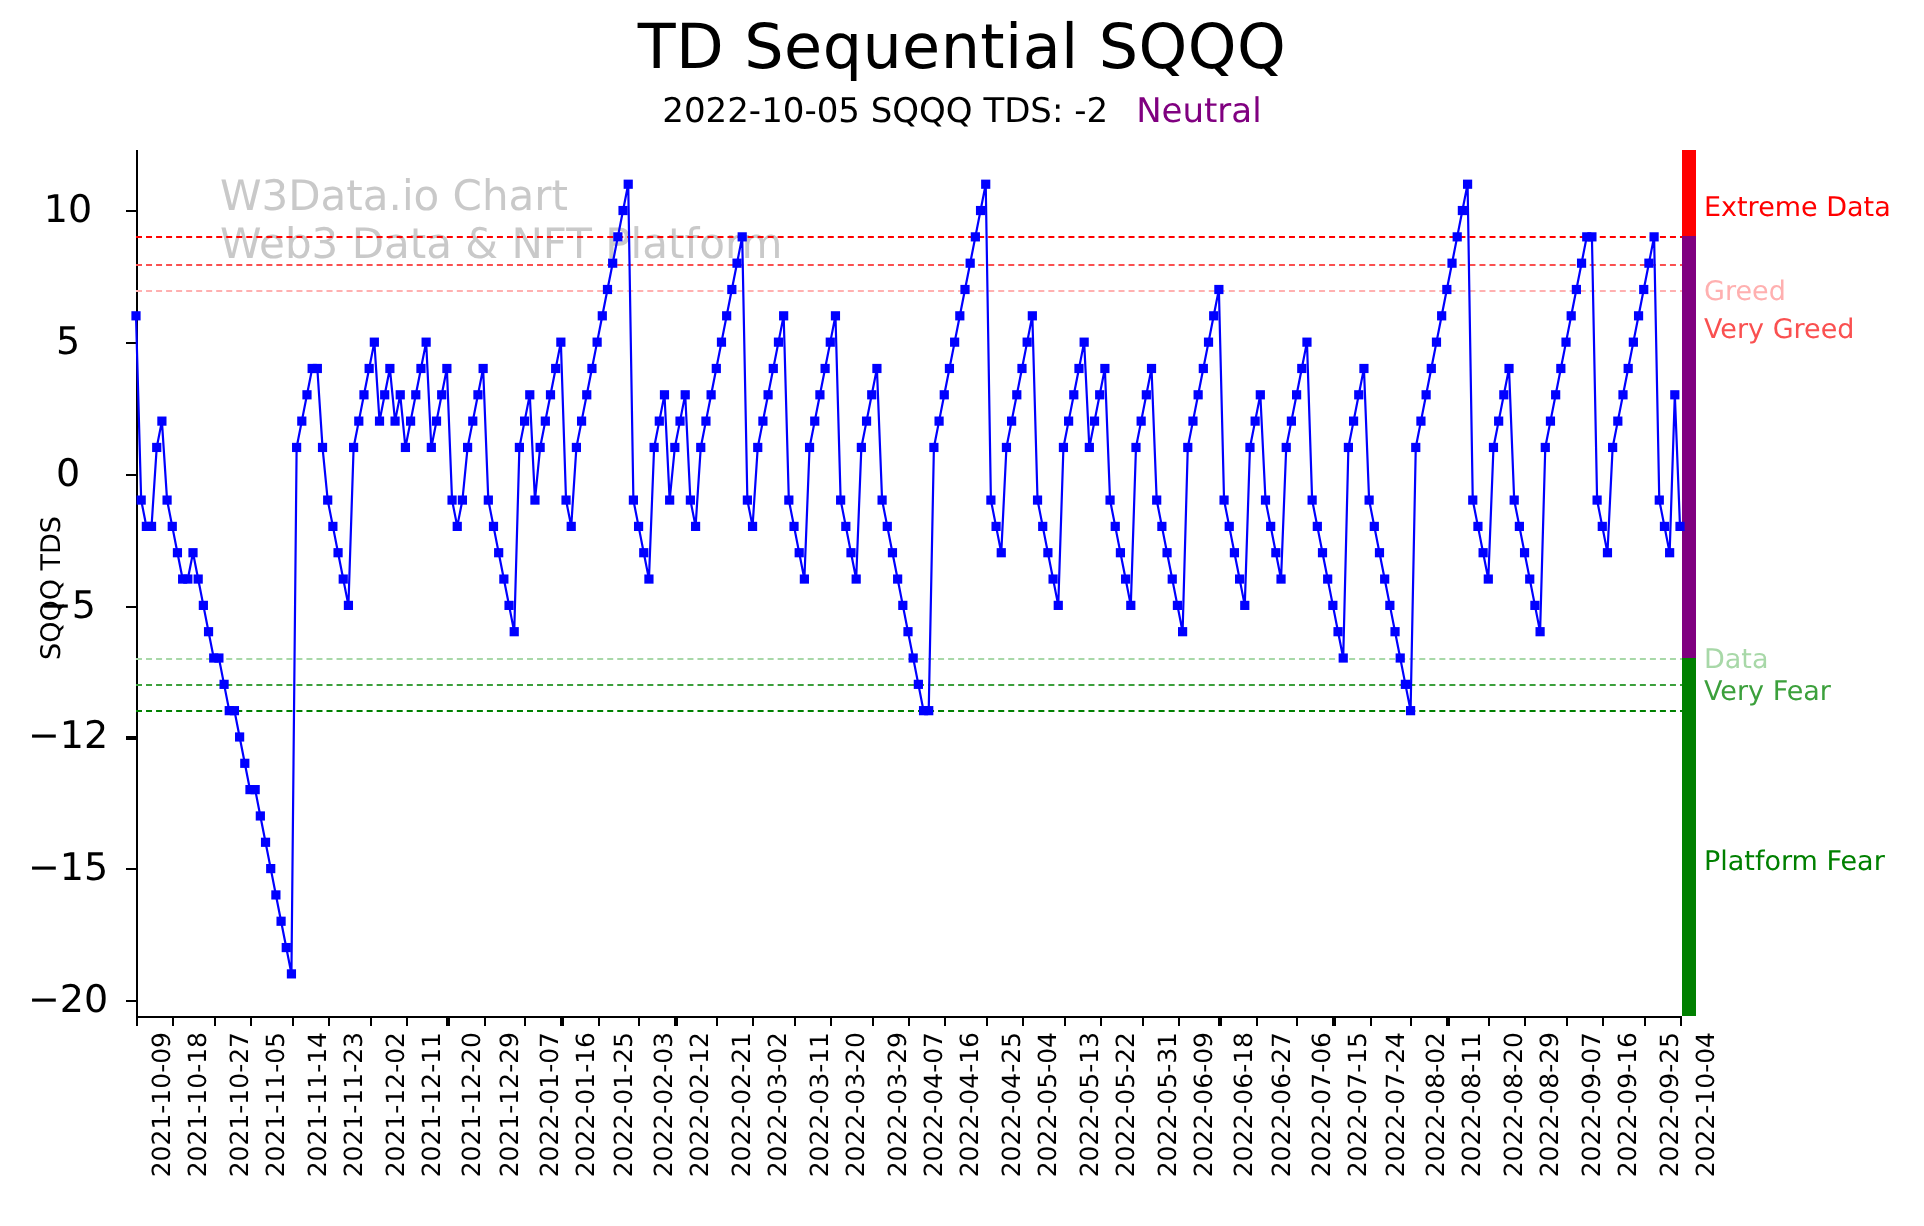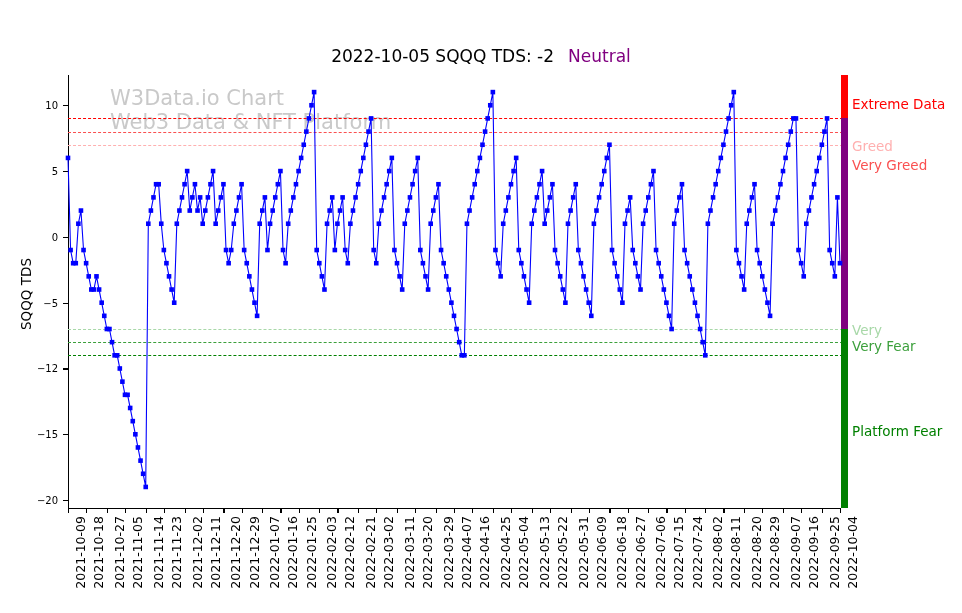--- a/index.html
+++ b/index.html
@@ -16,21 +16,21 @@
   #subtitle-main{color:#000000;}
   #subtitle-state{color:#800080;margin-left:14px;}
   .axis-line{position:absolute;background:#000;}
   #axis-left{left:68px;top:75px;width:1.2px;height:433px;}
   #axis-bottom{left:68px;top:508px;width:772px;height:1.2px;}
 
   
   .watermark{position:absolute;white-space:nowrap;pointer-events:none;}
   #watermark-1{left:110px;top:86px;font-size:21px;color:#c9c9c9;}
   #watermark-2{left:110px;top:110px;font-size:21px;color:#c9c9c9;}
-  .ytick-label{position:absolute;width:48px;text-align:right;font-size:10px;
+  .ytick-label{position:absolute;width:48px;text-align:center;font-size:19px;
                color:#000;transform:translateY(-50%);}
   .ytick-mark{position:absolute;width:5px;height:1.2px;background:#000;}
   #ylabel{position:absolute;font-size:13.5px;color:#000;
           transform:rotate(-90deg);transform-origin:left top;white-space:nowrap;}
 
   
   .xtick-mark{position:absolute;top:508px;width:1.2px;height:5px;background:#000;}
   .xtick-label{position:absolute;top:516px;font-size:12.5px;color:#000;
                white-space:nowrap;transform-origin:left top;
                transform:rotate(-90deg) translate(-100%,0);}
@@ -46,20 +46,21 @@
   .zone-label{position:absolute;font-size:13.5px;white-space:nowrap;}
 
   
   #series-svg{position:absolute;left:0;top:0;width:962px;height:613px;overflow:visible;}
 </style>
 </head>
 <body>
 
 <div id="figure">
 
+  <div id="chart-title">TD Sequential SQQQ</div>
 
   <div id="subtitle-wrap">
     <span id="subtitle-main">2022-10-05 SQQQ TDS: -2</span><span id="subtitle-state">Neutral</span>
   </div>
 
   <div class="watermark" id="watermark-1">W3Data.io Chart</div>
   <div class="watermark" id="watermark-2">Web3 Data &amp; NFT Platform</div>
 
   <div class="axis-line" id="axis-left"></div>
   <div class="axis-line" id="axis-bottom"></div>
@@ -176,21 +177,21 @@
     </div>
   <div id="colorbar-layer">
       <div class="cbar-seg" style="left: 841px; top: 75px; height: 43.4316px; background: rgb(255, 0, 0);"></div>
       <div class="cbar-seg" style="left: 841px; top: 118.432px; height: 210.578px; background: rgb(128, 0, 128);"></div>
       <div class="cbar-seg" style="left: 841px; top: 329.009px; height: 178.991px; background: rgb(0, 128, 0);"></div>
     </div>
   <div id="zonelabel-layer">
       <div class="zone-label" style="left: 852px; top: 96.4316px; color: rgb(255, 0, 0);">Extreme Data</div>
       <div class="zone-label" style="left: 852px; top: 124.593px; color: rgb(250, 80, 80); margin-top: 32px;">Very Greed</div>
       <div class="zone-label" style="left: 852px; top: 137.754px; color: rgb(255, 176, 176);">Greed</div>
-      <div class="zone-label" style="left: 852px; top: 322.009px; color: rgb(168, 216, 168);">Very</div>
+      <div class="zone-label" style="left: 852px; top: 322.009px; color: rgb(168, 216, 168);">Data</div>
       <div class="zone-label" style="left: 852px; top: 338.17px; color: rgb(60, 160, 60);">Very Fear</div>
       <div class="zone-label" style="left: 852px; top: 423.331px; color: rgb(0, 128, 0);">Platform Fear</div>
     </div>
 
   <svg id="series-svg">
     <polyline id="series-line" fill="none" stroke="#0000ff" stroke-width="1.1" points="68.00,157.91 70.59,250.04 73.18,263.20 75.77,263.20 78.36,223.72 80.95,210.56 83.54,250.04 86.13,263.20 88.72,276.36 91.32,289.53 93.91,289.53 96.50,276.36 99.09,289.53 101.68,302.69 104.27,315.85 106.86,329.01 109.45,329.01 112.04,342.17 114.63,355.33 117.22,355.33 119.81,368.49 122.40,381.65 124.99,394.81 127.58,394.81 130.17,407.98 132.77,421.14 135.36,434.30 137.95,447.46 140.54,460.62 143.13,473.78 145.72,486.94 148.31,223.72 150.90,210.56 153.49,197.40 156.08,184.24 158.67,184.24 161.26,223.72 163.85,250.04 166.44,263.20 169.03,276.36 171.62,289.53 174.21,302.69 176.81,223.72 179.40,210.56 181.99,197.40 184.58,184.24 187.17,171.08 189.76,210.56 192.35,197.40 194.94,184.24 197.53,210.56 200.12,197.40 202.71,223.72 205.30,210.56 207.89,197.40 210.48,184.24 213.07,171.08 215.66,223.72 218.26,210.56 220.85,197.40 223.44,184.24 226.03,250.04 228.62,263.20 231.21,250.04 233.80,223.72 236.39,210.56 238.98,197.40 241.57,184.24 244.16,250.04 246.75,263.20 249.34,276.36 251.93,289.53 254.52,302.69 257.11,315.85 259.70,223.72 262.30,210.56 264.89,197.40 267.48,250.04 270.07,223.72 272.66,210.56 275.25,197.40 277.84,184.24 280.43,171.08 283.02,250.04 285.61,263.20 288.20,223.72 290.79,210.56 293.38,197.40 295.97,184.24 298.56,171.08 301.15,157.91 303.74,144.75 306.34,131.59 308.93,118.43 311.52,105.27 314.11,92.11 316.70,250.04 319.29,263.20 321.88,276.36 324.47,289.53 327.06,223.72 329.65,210.56 332.24,197.40 334.83,250.04 337.42,223.72 340.01,210.56 342.60,197.40 345.19,250.04 347.79,263.20 350.38,223.72 352.97,210.56 355.56,197.40 358.15,184.24 360.74,171.08 363.33,157.91 365.92,144.75 368.51,131.59 371.10,118.43 373.69,250.04 376.28,263.20 378.87,223.72 381.46,210.56 384.05,197.40 386.64,184.24 389.23,171.08 391.83,157.91 394.42,250.04 397.01,263.20 399.60,276.36 402.19,289.53 404.78,223.72 407.37,210.56 409.96,197.40 412.55,184.24 415.14,171.08 417.73,157.91 420.32,250.04 422.91,263.20 425.50,276.36 428.09,289.53 430.68,223.72 433.28,210.56 435.87,197.40 438.46,184.24 441.05,250.04 443.64,263.20 446.23,276.36 448.82,289.53 451.41,302.69 454.00,315.85 456.59,329.01 459.18,342.17 461.77,355.33 464.36,355.33 466.95,223.72 469.54,210.56 472.13,197.40 474.72,184.24 477.32,171.08 479.91,157.91 482.50,144.75 485.09,131.59 487.68,118.43 490.27,105.27 492.86,92.11 495.45,250.04 498.04,263.20 500.63,276.36 503.22,223.72 505.81,210.56 508.40,197.40 510.99,184.24 513.58,171.08 516.17,157.91 518.77,250.04 521.36,263.20 523.95,276.36 526.54,289.53 529.13,302.69 531.72,223.72 534.31,210.56 536.90,197.40 539.49,184.24 542.08,171.08 544.67,223.72 547.26,210.56 549.85,197.40 552.44,184.24 555.03,250.04 557.62,263.20 560.21,276.36 562.81,289.53 565.40,302.69 567.99,223.72 570.58,210.56 573.17,197.40 575.76,184.24 578.35,250.04 580.94,263.20 583.53,276.36 586.12,289.53 588.71,302.69 591.30,315.85 593.89,223.72 596.48,210.56 599.07,197.40 601.66,184.24 604.26,171.08 606.85,157.91 609.44,144.75 612.03,250.04 614.62,263.20 617.21,276.36 619.80,289.53 622.39,302.69 624.98,223.72 627.57,210.56 630.16,197.40 632.75,250.04 635.34,263.20 637.93,276.36 640.52,289.53 643.11,223.72 645.70,210.56 648.30,197.40 650.89,184.24 653.48,171.08 656.07,250.04 658.66,263.20 661.25,276.36 663.84,289.53 666.43,302.69 669.02,315.85 671.61,329.01 674.20,223.72 676.79,210.56 679.38,197.40 681.97,184.24 684.56,250.04 687.15,263.20 689.74,276.36 692.34,289.53 694.93,302.69 697.52,315.85 700.11,329.01 702.70,342.17 705.29,355.33 707.88,223.72 710.47,210.56 713.06,197.40 715.65,184.24 718.24,171.08 720.83,157.91 723.42,144.75 726.01,131.59 728.60,118.43 731.19,105.27 733.79,92.11 736.38,250.04 738.97,263.20 741.56,276.36 744.15,289.53 746.74,223.72 749.33,210.56 751.92,197.40 754.51,184.24 757.10,250.04 759.69,263.20 762.28,276.36 764.87,289.53 767.46,302.69 770.05,315.85 772.64,223.72 775.23,210.56 777.83,197.40 780.42,184.24 783.01,171.08 785.60,157.91 788.19,144.75 790.78,131.59 793.37,118.43 795.96,118.43 798.55,250.04 801.14,263.20 803.73,276.36 806.32,223.72 808.91,210.56 811.50,197.40 814.09,184.24 816.68,171.08 819.28,157.91 821.87,144.75 824.46,131.59 827.05,118.43 829.64,250.04 832.23,263.20 834.82,276.36 837.41,197.40 840.00,263.20"></polyline>
     <g id="series-markers">
         <rect x="65.70" y="155.61" width="4.6" height="4.6" fill="#0000ff"></rect>
         <rect x="68.29" y="247.74" width="4.6" height="4.6" fill="#0000ff"></rect>
         <rect x="70.88" y="260.90" width="4.6" height="4.6" fill="#0000ff"></rect>

